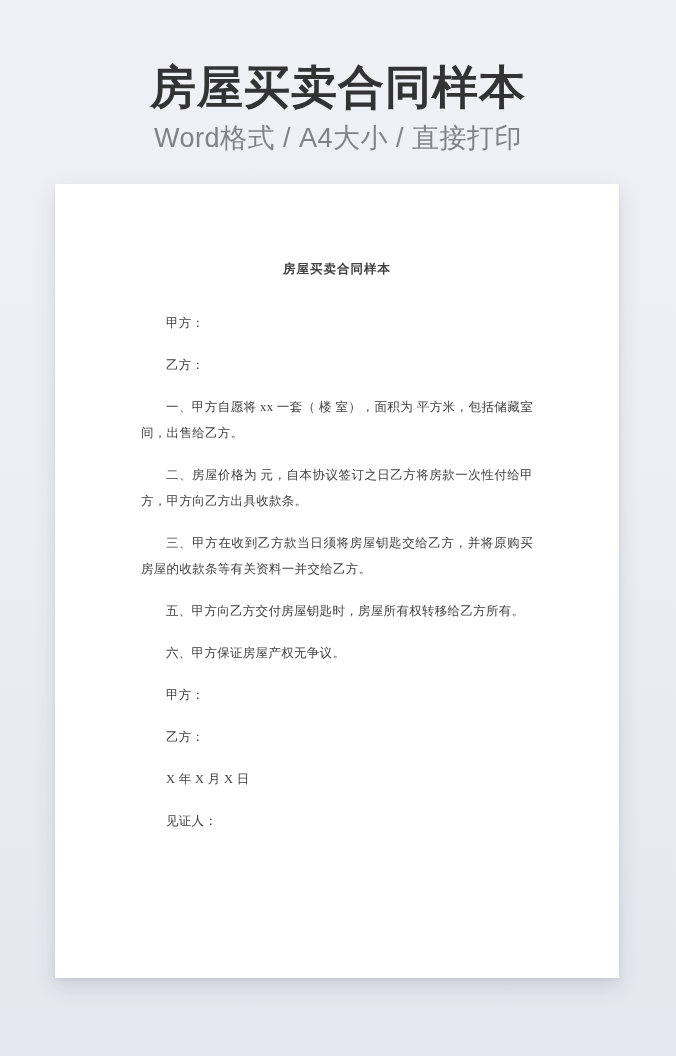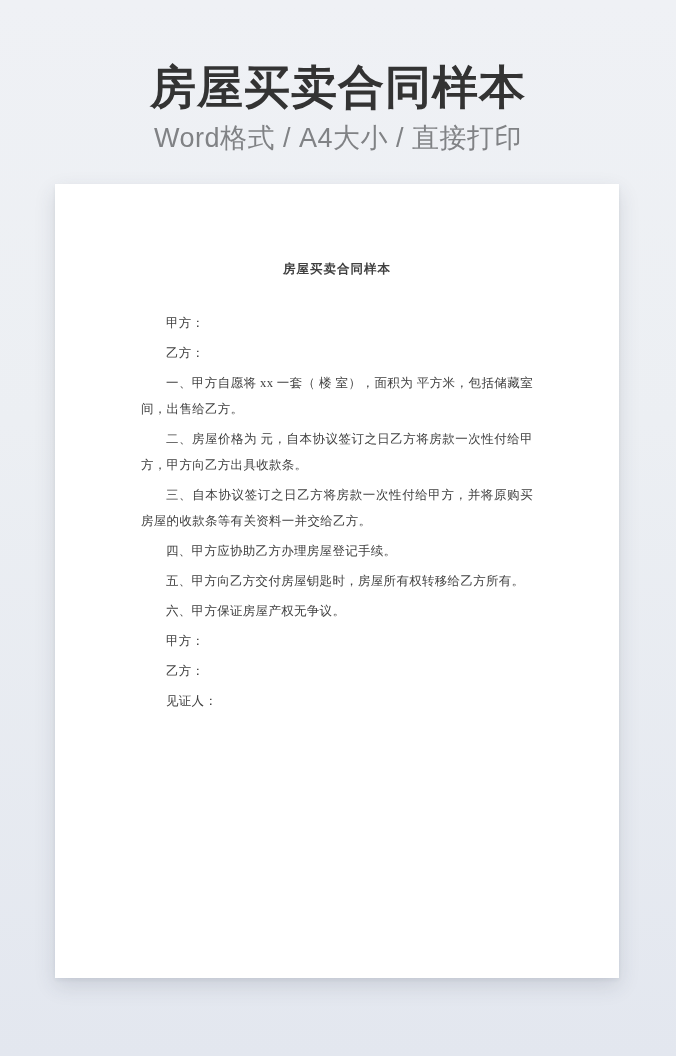--- a/index.html
+++ b/index.html
@@ -53,21 +53,21 @@
   }
   .doc-title {
     margin: 0 0 28px 0;
     text-align: center;
     font-size: 12.5px;
     line-height: 26px;
     font-weight: 700;
     letter-spacing: 1px;
   }
   .para {
-    margin: 4px 0 2px 0;
+    margin: 16px 0 2px 0;
     font-size: 12.5px;
     line-height: 26px;
     text-indent: 2em;
     letter-spacing: 0.3px;
     text-align: justify;
   }
 </style>
 </head>
 <body>
 
@@ -83,30 +83,30 @@
 
     <p class="para">甲方：</p>
 
     <p class="para">乙方：</p>
 
 
     <p class="para">一、甲方自愿将 xx 一套（ 楼 室），面积为 平方米，包括储藏室 间，出售给乙方。</p>
 
     <p class="para">二、房屋价格为 元，自本协议签订之日乙方将房款一次性付给甲方，甲方向乙方出具收款条。</p>
 
-    <p class="para">三、自本协议签订之日乙方将房款一次性付给甲方，并将原购买房屋的收款条等有关资料一并交给乙方。</p>
+    <p class="para">三、甲方在收到乙方款当日须将房屋钥匙交给乙方，并将原购买房屋的收款条等有关资料一并交给乙方。</p>
 
-    <p class="para">四、甲方应协助乙方办理房屋登记手续。</p>
 
     <p class="para">五、甲方向乙方交付房屋钥匙时，房屋所有权转移给乙方所有。</p>
 
     <p class="para">六、甲方保证房屋产权无争议。</p>
 
 
     <p class="para">甲方：</p>
 
     <p class="para">乙方：</p>
 
+    <p class="para">X 年 X 月 X 日</p>
 
     <p class="para">见证人：</p>
   </div>
 
 </div>
 
 </body></html>

